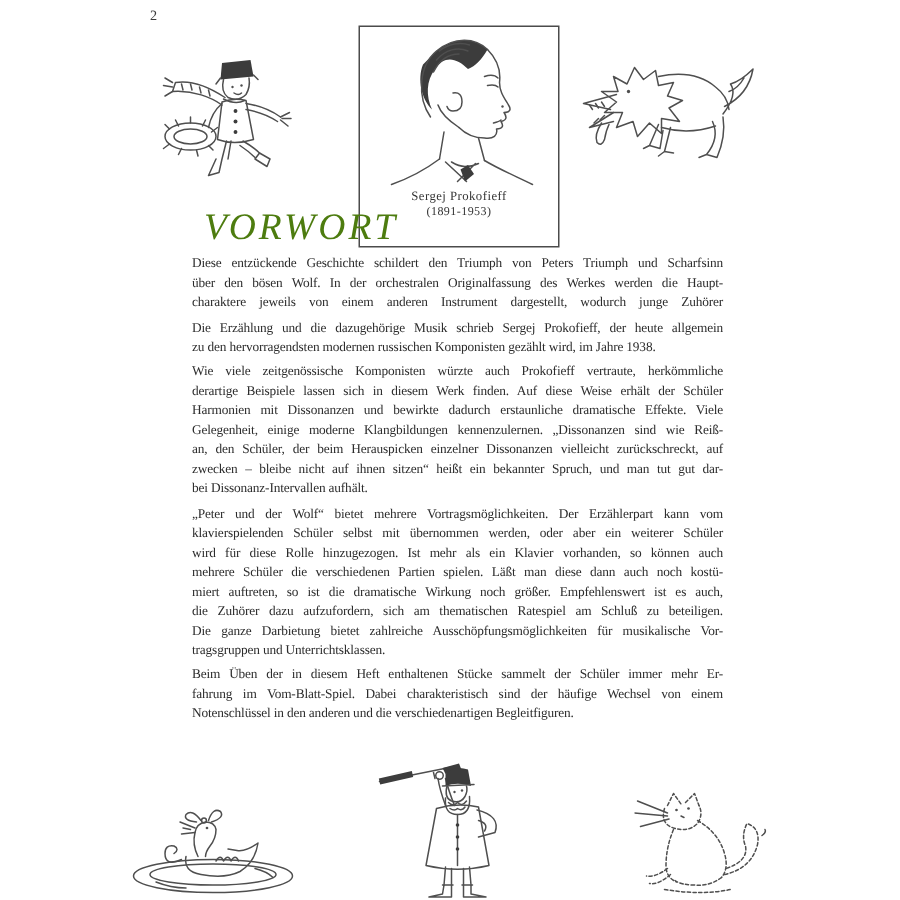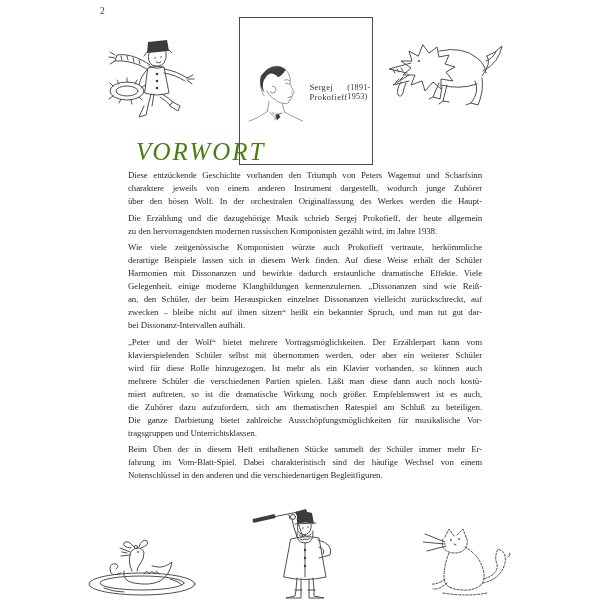--- a/index.html
+++ b/index.html
@@ -10,21 +10,21 @@
   .page-number{
     position:absolute;left:100px;top:6px;font-size:9.5px;color:#3a3a3a;
   }
   .heading{
     position:absolute;left:136px;top:139px;font-size:25px;letter-spacing:2px;
     color:#4d7c0f;line-height:1;font-style:italic;
   }
   .portrait-frame{
     position:absolute;left:239px;top:17px;width:134px;height:148px;
     border:1.5px solid #4b4b4b;background:#fff;box-sizing:border-box;
-    display:flex;flex-direction:row;align-items:center;
+    display:flex;flex-direction:column;align-items:center;
   }
   .portrait-frame svg{display:block;margin-top:2px;}
   .caption-name{font-size:8.5px;letter-spacing:.3px;color:#333;margin-top:1px;}
   .caption-years{font-size:8px;letter-spacing:.3px;color:#333;margin-top:1px;}
   .body-text{
     position:absolute;left:128px;top:169px;width:354px;font-size:8.9px;
     letter-spacing:-0.1px;line-height:13px;color:#2c2c2c;
   }
   .para{margin:0 0 3.5px 0;}
   .line{text-align:justify;text-align-last:justify;}
@@ -95,23 +95,23 @@
     <path class="ink" d="M100,38 Q116,30 119,13 Q111,21 104,23 M104,23 Q109,30 99,43 M113,19 q-4,7 -10,9"></path>
     <path class="ink" d="M58,52 Q76,57 94,51"></path>
     <path class="ink" d="M56,50 L50,64 L57,66 L59,54 M64,52 L60,68 L66,69 M50,64 l-4,2 M60,68 l-4,3"></path>
     <path class="ink" d="M92,48 Q97,59 88,70 L95,72 Q101,58 99,45 M88,70 l-5,2"></path>
   </svg>
 
   <div class="heading">VORWORT</div>
 
   <div class="body-text">
       <div class="para">
-        <div class="line">Diese entzückende Geschichte vorhanden den Triumph von Peters Wagemut und Scharfsinn</div>
+        <div class="line">Diese entzückende Geschichte schildert den Triumph von Peters Triumph und Scharfsinn</div>
+        <div class="line">über den bösen Wolf. In der orchestralen Originalfassung des Werkes werden die Haupt-</div>
         <div class="line">charaktere jeweils von einem anderen Instrument dargestellt, wodurch junge Zuhörer</div>
-        <div class="line">über den bösen Wolf. In der orchestralen Originalfassung des Werkes werden die Haupt-</div>
       </div>
       <div class="para">
         <div class="line">Die Erzählung und die dazugehörige Musik schrieb Sergej Prokofieff, der heute allgemein</div>
         <div class="line last">zu den hervorragendsten modernen russischen Komponisten gezählt wird, im Jahre 1938.</div>
       </div>
       <div class="para">
         <div class="line">Wie viele zeitgenössische Komponisten würzte auch Prokofieff vertraute, herkömmliche</div>
         <div class="line">derartige Beispiele lassen sich in diesem Werk finden. Auf diese Weise erhält der Schüler</div>
         <div class="line">Harmonien mit Dissonanzen und bewirkte dadurch erstaunliche dramatische Effekte.  Viele</div>
         <div class="line">Gelegenheit, einige moderne Klangbildungen kennenzulernen. „Dissonanzen sind wie Reiß-</div>

